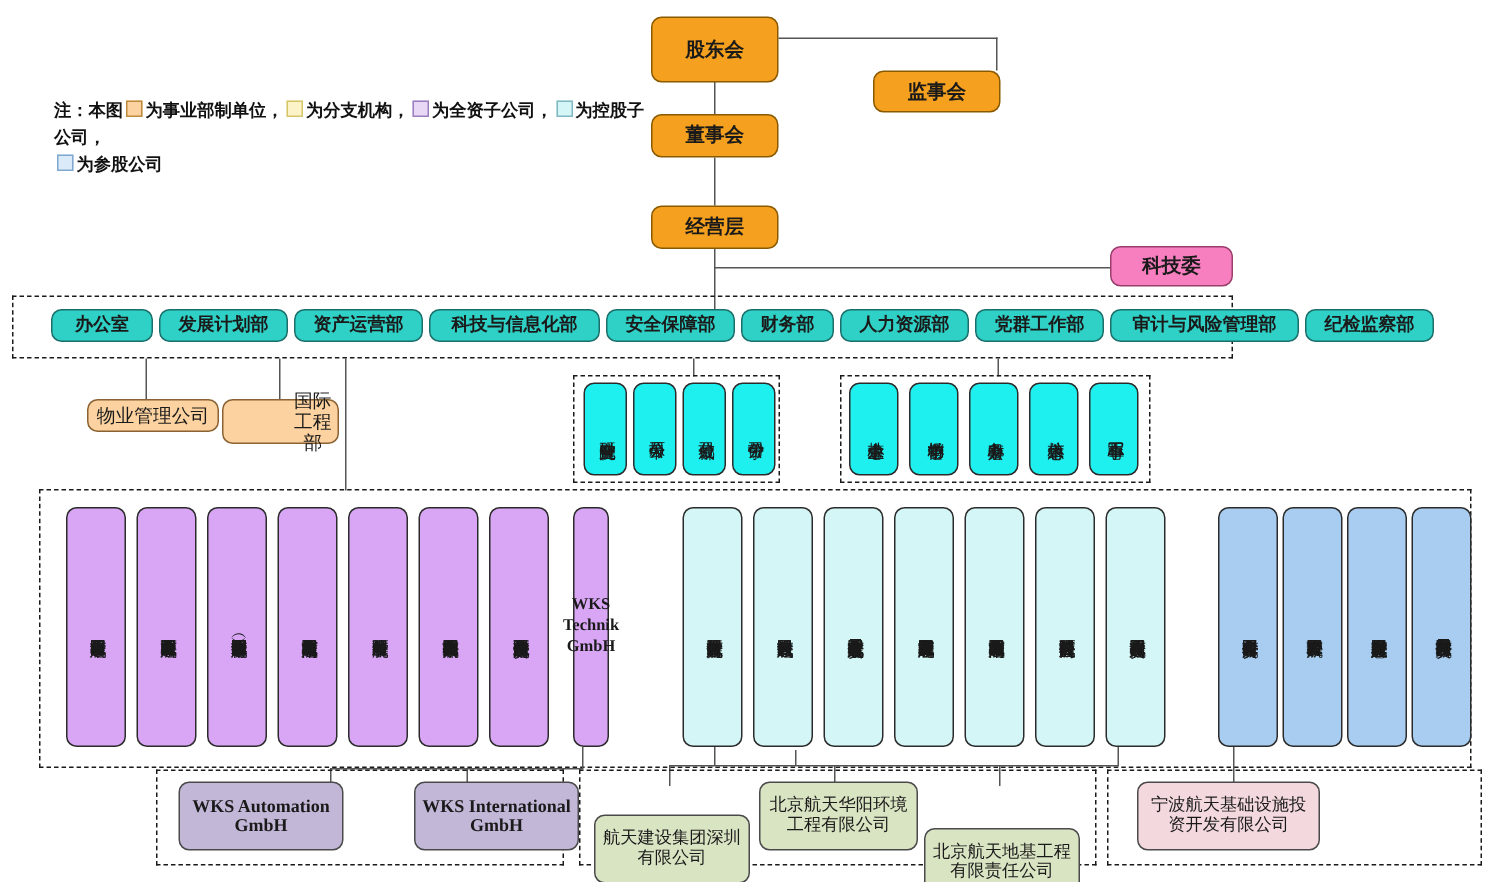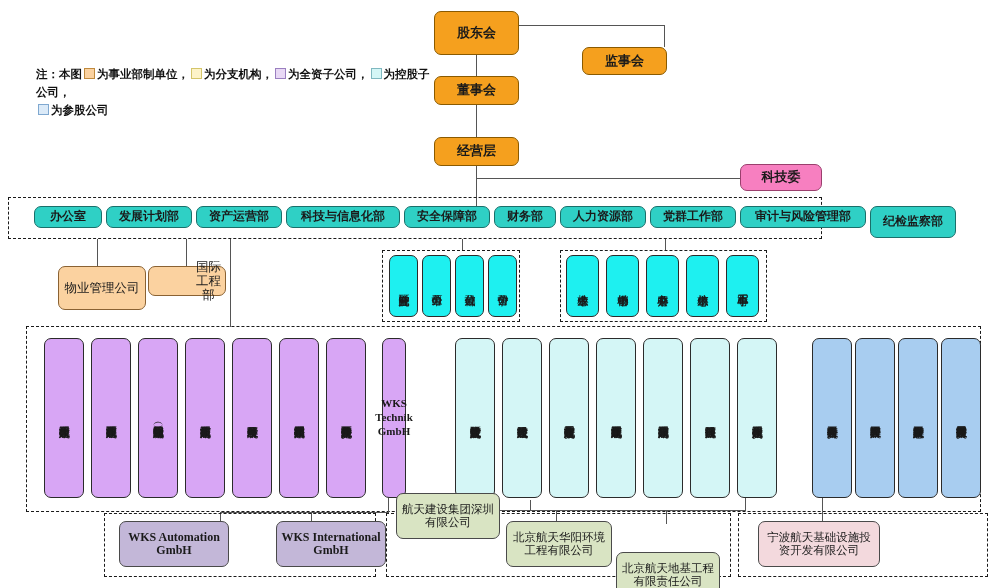--- a/index.html
+++ b/index.html
@@ -112,33 +112,33 @@
       </div>
       <div class="node teal" style="left: 560px; top: 206px; width: 86px; height: 22px;">
         <span>人力资源部</span>
       </div>
       <div class="node teal" style="left: 650px; top: 206px; width: 86px; height: 22px;">
         <span>党群工作部</span>
       </div>
       <div class="node teal" style="left: 740px; top: 206px; width: 126px; height: 22px;">
         <span>审计与风险管理部</span>
       </div>
-      <div class="node teal" style="left: 870px; top: 206px; width: 86px; height: 32px;">
+      <div class="node teal" style="left: 870px; top: 206px; width: 86px; height: 22px;">
         <span>纪检监察部</span>
       </div>
     </div>
 
   <div class="ln lnv" style="left:97px;top:239px;height:27px;"></div>
   <div class="ln lnv" style="left:186px;top:239px;height:27px;"></div>
   <div class="ln lnv" style="left:230px;top:239px;height:88px;"></div>
   <div class="ln lnv" style="left:462px;top:239px;height:12px;"></div>
   <div class="ln lnv" style="left:665px;top:239px;height:12px;"></div>
 
   <div id="bu-row">
-      <div class="node peach" style="left: 58px; top: 266px; width: 88px; height: 44px;">
+      <div class="node peach" style="left: 58px; top: 266px; width: 88px; height: 22px;">
         <span>物业管理公司</span>
       </div>
       <div class="node peach" style="left: 148px; top: 266px; width: 78px; height: 30px; padding-left: 43px;">
         <span>国际工程部</span>
       </div>
     </div>
 
   <div class="dashbox" style="left:382px;top:250px;width:138px;height:72px;"></div>
   <div id="branch1-row">
       <div class="node cyan vert" style="left: 389px; top: 255px; width: 29px; height: 62px;">
@@ -260,21 +260,21 @@
       <div class="node lav" style="left: 119px; top: 521px; width: 110px; height: 46px; font-weight: bold;">
         <span>WKS Automation GmbH</span>
       </div>
       <div class="node lav" style="left: 243px; top: 521px; width: 110px; height: 46px; font-weight: bold; margin-left: 33px;">
         <span>WKS International GmbH</span>
       </div>
     </div>
 
   <div class="dashbox" style="left:386px;top:513px;width:345px;height:64px;"></div>
   <div id="green-row">
-      <div class="node green" style="left: 396px; top: 493px; width: 104px; height: 46px; padding: 0px 5px;">
+      <div class="node green" style="left: 396px; top: 543px; width: 104px; height: 46px; padding: 0px 5px;">
         <span>航天建设集团深圳有限公司</span>
       </div>
       <div class="node green" style="left: 506px; top: 521px; width: 106px; height: 46px; padding: 0px 5px;">
         <span>北京航天华阳环境工程有限公司</span>
       </div>
       <div class="node green" style="left: 616px; top: 552px; width: 104px; height: 46px; padding: 0px 5px;">
         <span>北京航天地基工程有限责任公司</span>
       </div>
     </div>
 

